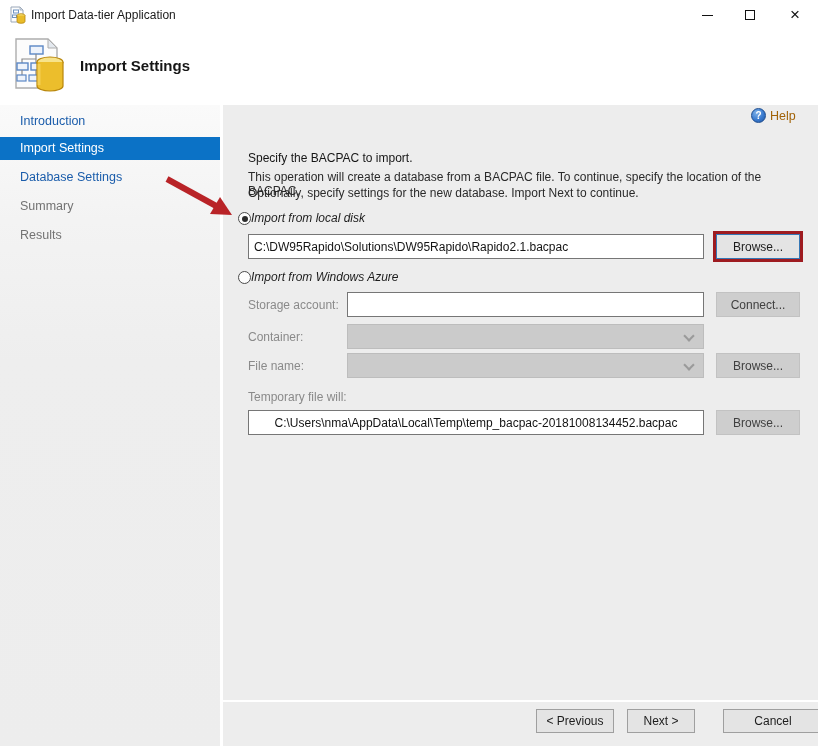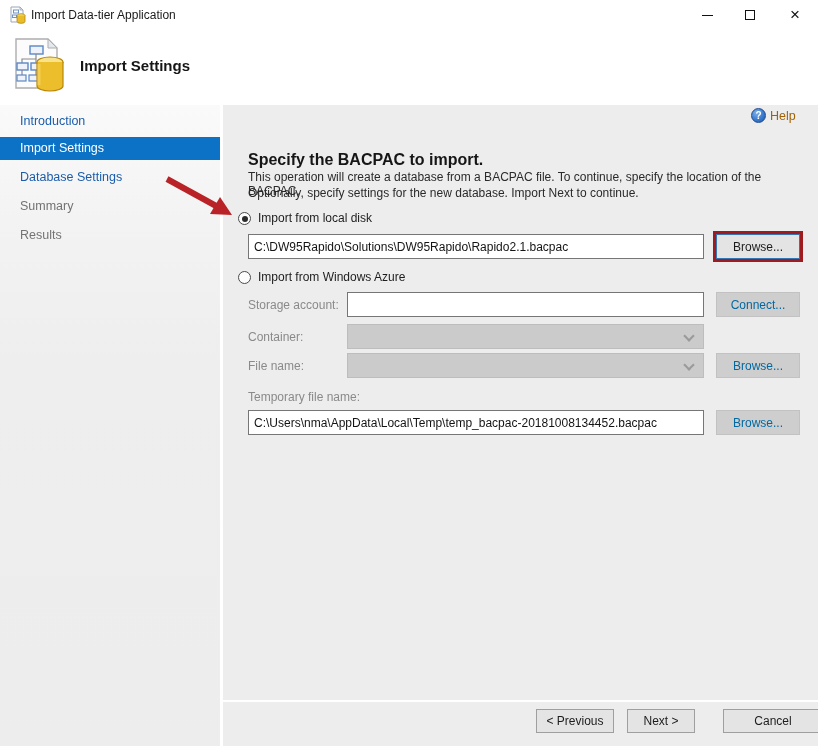--- a/index.html
+++ b/index.html
@@ -36,47 +36,47 @@
 
   
   .help-link { left:751px; top:108px; display:flex; align-items:center; gap:4px; cursor:pointer; }
   .help-circle { width:15px; height:15px; border-radius:50%;
     background:radial-gradient(circle at 35% 30%, #7fb2e8 0%, #3a7bd0 55%, #1f56a0 100%);
     border:1px solid #1c4c8f; color:#ffffff; font-size:10px; font-weight:bold;
     display:flex; align-items:center; justify-content:center; }
   .help-label { color:#a16207; font-size:12.5px; }
 
   
-  .section-title { left:248px; top:151px; font-weight:bold; font-size:16px; color:#161616; }
+  .section-title { left:248px; top:151px; font-weight:normal; font-size:12px; color:#161616; }
   .desc { left:248px; width:552px; font-size:12px; color:#2a2a2a; }
 
   
-  .radio-row { display:flex; align-items:flex-end; gap:7px; }
+  .radio-row { display:flex; align-items:flex-end; gap:0;font-style:italic; }
   .radio-outer { width:13px; height:13px; border:1px solid #4a4a4a; border-radius:50%;
     background:#fdfdfd; display:inline-flex; align-items:center; justify-content:center; flex:0 0 auto; }
   .radio-dot { width:6px; height:6px; border-radius:50%; background:#2b2b2b; }
   .radio-label { font-size:12px; color:#1d1d1d; }
 
   
   input.textbox { font-family:inherit; font-size:12px; color:#141414; padding:0 5px;
     background:#ffffff; border:1px solid #767676; height:25px; }
   .path-input { left:248px; top:234px; width:456px; }
   .btn { font-family:inherit; font-size:12px; color:#1d1d1d; background:#e4e4e4;
     border:1px solid #9f9f9f; height:25px; cursor:pointer; }
   .browse-main { left:716px; top:234px; width:84px; border:1px solid #3577b5;
     outline:3px solid #9e1b20; }
   .field-label { font-size:12px; color:#8a8a8a; }
   .dis-input { background:#f6f6f6; border:1px solid #cfcfcf; height:25px; }
   .dropdown { background:#cbcbcb; border:1px solid #bdbdbd; height:25px; position:absolute; }
   .chevron { position:absolute; right:10px; top:7px; width:8px; height:8px;
     border-right:2px solid #9a9a9a; border-bottom:2px solid #9a9a9a; transform:rotate(45deg); }
-  .btn-disabled { background:#cecece; color:#0369a1; border:1px solid #c2c2c2;
+  .btn-disabled { background:#cecece; color:#404040; border:1px solid #c2c2c2;
     height:25px; font-family:inherit; font-size:12px; }
   .temp-input { left:248px; top:410px; width:456px; background:#f3f3f3;
-    border:1px solid #c9c9c9; color:#1d1d1d; }
+    border:1px solid #c9c9c9; color:#1d1d1d;text-align:center; }
 
   
   .footer-sep { left:223px; top:700px; width:595px; height:2px; background:#ffffff; }
   .footer-btn { height:24px; }
 </style>
 </head>
 <body>
 
 <div class="abs titlebar"></div>
 <svg class="abs" style="left:9px;top:6px" width="18" height="18" viewBox="0 0 18 18">
@@ -156,21 +156,21 @@
 <div class="dropdown" style="left:347px;top:324px;width:357px">
   <span class="chevron"></span>
 </div>
 
 <div class="abs field-label" style="left:248px;top:359px">File name:</div>
 <div class="dropdown" style="left:347px;top:353px;width:357px">
   <span class="chevron"></span>
 </div>
 <button class="abs btn-disabled" style="left:716px;top:353px;width:84px" disabled="">Browse...</button>
 
-<div class="abs field-label" style="left:248px;top:390px">Temporary file name:</div>
+<div class="abs field-label" style="left:248px;top:390px">Temporary file will:</div>
 <input class="abs textbox temp-input" type="text" disabled="" value="C:\Users\nma\AppData\Local\Temp\temp_bacpac-20181008134452.bacpac" style="">
 <button class="abs btn-disabled" style="left:716px;top:410px;width:84px" disabled="">Browse...</button>
 
 <div class="abs footer-sep"></div>
 <button class="abs btn footer-btn" style="left:536px;top:709px;width:78px">&lt; Previous</button>
 <button class="abs btn footer-btn" style="left:627px;top:709px;width:68px">Next &gt;</button>
 <button class="abs btn footer-btn" style="left:723px;top:709px;width:100px">Cancel</button>
 
 <svg class="abs" style="left:158px;top:170px;pointer-events:none" width="92" height="60" viewBox="0 0 92 60">
   <line x1="9" y1="9" x2="60" y2="37" stroke="#b92327" stroke-width="6"></line>

